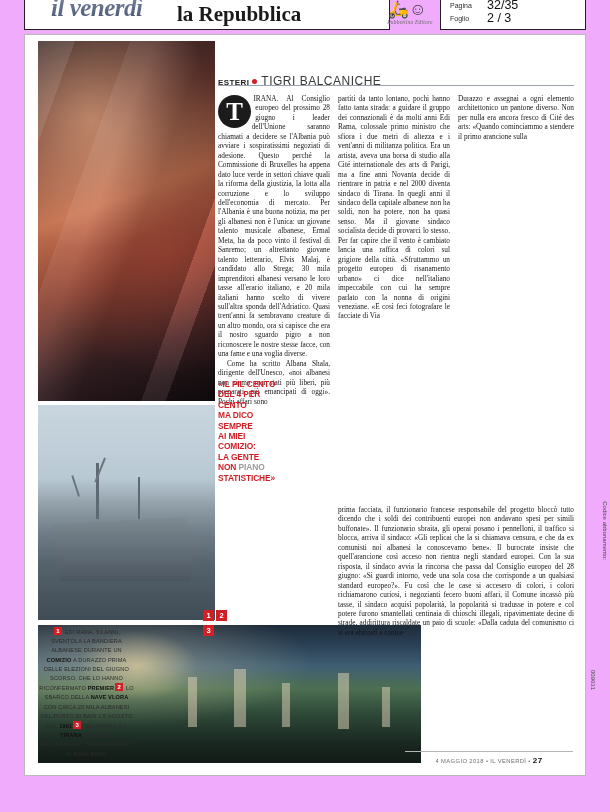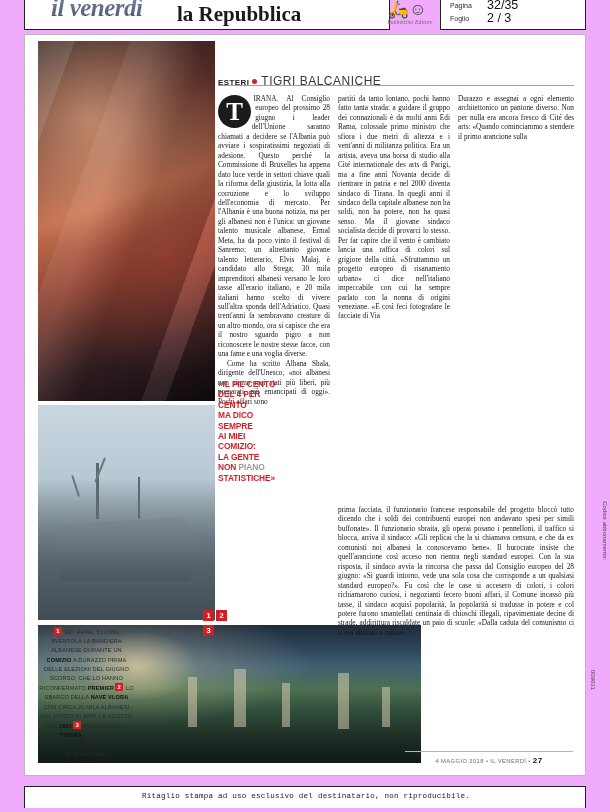--- a/index.html
+++ b/index.html
@@ -372,17 +372,14 @@
       <span>IL VENERDÌ</span>
       <span>•</span>
       <b>27</b>
     </div>
 
   </div>
 
   <div class="side-code">Codice abbonamento:</div>
   <div class="side-num">009631</div>
 
-  <div class="notice-box">
-    <div class="notice-text">Ritaglio  stampa  ad  uso  esclusivo  del  destinatario,  non  riproducibile.</div>
-  </div>
 
 </div>
 
 </body></html>

